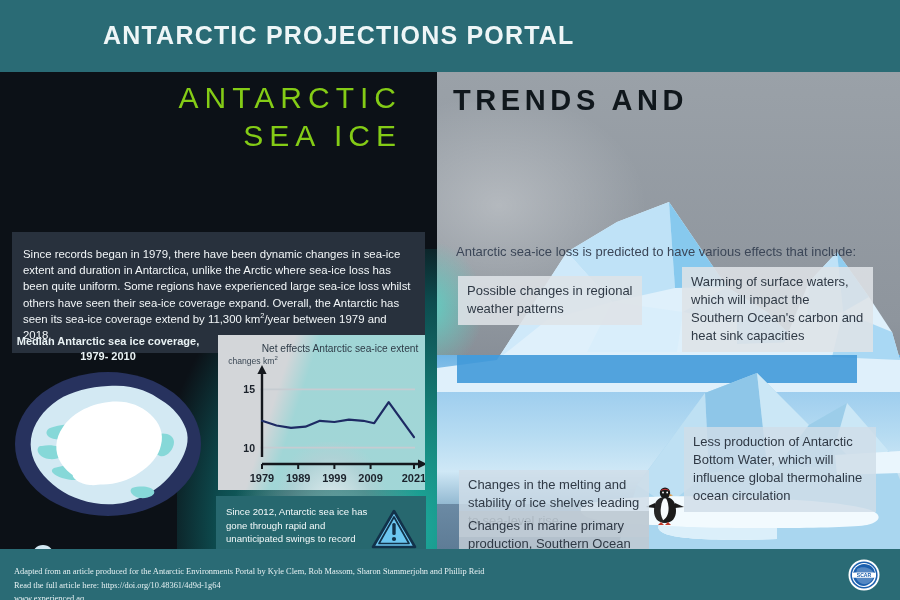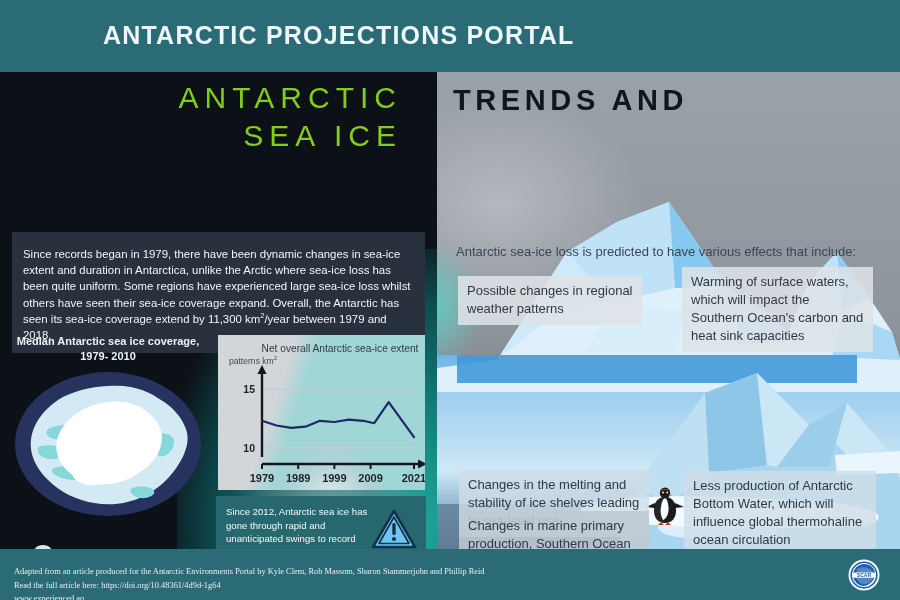--- a/index.html
+++ b/index.html
@@ -79,21 +79,21 @@
   .sea{position:absolute;left:0;top:283px;width:463px;height:194px;
     background:linear-gradient(180deg,#6fb4e4 0%,#9dcdee 18%,#b7dcf2 42%,#cfe8f6 60%,#8fb6cf 78%,#6f8ba4 100%);}
   .seafloor{position:absolute;left:0;bottom:0;width:463px;height:45px;
     background:linear-gradient(180deg,#6b8aa4 0%,#5e7c96 100%);}
 
   .callout{position:absolute;background:rgba(222,227,231,.88);padding:6px 8px 7px 9px;z-index:8;
     font-size:13px;line-height:1.38;color:#2f3945;}
   .co1{left:21px;top:204px;width:184px;}
   .co2{left:245px;top:195px;width:191px;}
   .co3{left:22px;top:359px;width:190px;background:rgba(208,221,232,.82);margin-top:39px;}
-  .co4{left:247px;top:355px;width:192px;background:rgba(208,221,232,.82);margin-top:44px;}
+  .co4{left:247px;top:355px;width:192px;background:rgba(208,221,232,.82);}
   .co5{left:22px;top:439px;width:190px;background:rgba(190,201,211,.88);}
 
   
   .footer{position:absolute;left:0;top:549px;width:900px;height:51px;background:#2a6b75;z-index:40;}
   .footer-lines{position:absolute;left:14px;top:16px;font-size:8.4px;color:#e6f1f3;line-height:1.62;font-family:Liberation Serif, serif;}
   .scar{position:absolute;right:18px;top:8px;width:36px;height:36px;}
 </style>
 </head>
 <body>
 
@@ -143,22 +143,22 @@
       <div class="legend-row">
         <div class="legend-dot sep"></div>
 
       </div>
 
     </div>
 
     <div class="chart-card">
       <div class="beam"></div>
       <div class="beam2"></div>
-      <div class="chart-title">Net overall Antarctic sea-ice extent</div>
-      <div class="chart-unit"><span>patterns km</span><sup>2</sup></div>
+      <div class="chart-title">Net effects Antarctic sea-ice extent</div>
+      <div class="chart-unit"><span>changes km</span><sup>2</sup></div>
       <svg class="chart-svg" id="chart-svg" width="207" height="155" viewBox="0 0 207 155">
           <line x1="42" y1="112.66666666666666" x2="197" y2="112.66666666666666" stroke="#c6ccd1" stroke-width="1.6"></line>
           <line x1="42" y1="54.33333333333334" x2="197" y2="54.33333333333334" stroke="#c6ccd1" stroke-width="1.6"></line>
           <text x="37" y="116.66666666666666" text-anchor="end" font-family="'Liberation Sans',sans-serif" font-size="10.5" font-weight="bold" fill="#1b222b">10</text>
           <text x="37" y="58.33333333333334" text-anchor="end" font-family="'Liberation Sans',sans-serif" font-size="10.5" font-weight="bold" fill="#1b222b">15</text>
           <line x1="44" y1="122" x2="44" y2="36" stroke="#14181d" stroke-width="2.4"></line>
           <polygon points="44,30 39.4,39 48.6,39" fill="#14181d"></polygon>
           <line x1="44" y1="129" x2="202" y2="129" stroke="#14181d" stroke-width="2.4"></line>
           <polygon points="209,129 200,124.6 200,133.4" fill="#14181d"></polygon>
           <line x1="44" y1="129" x2="44" y2="134" stroke="#14181d" stroke-width="2"></line>

